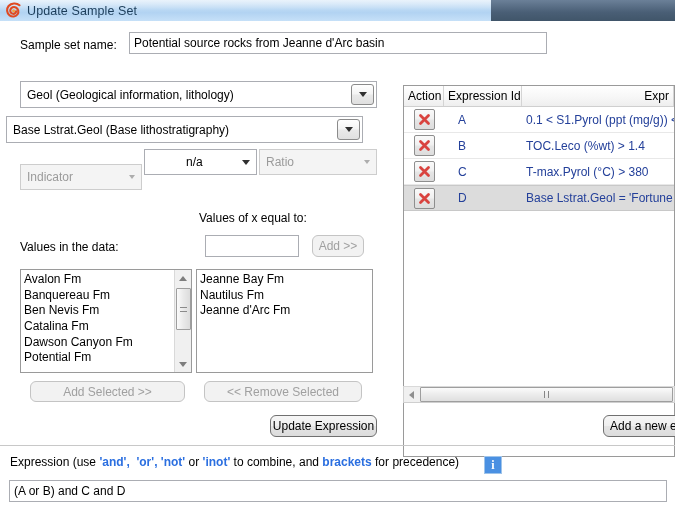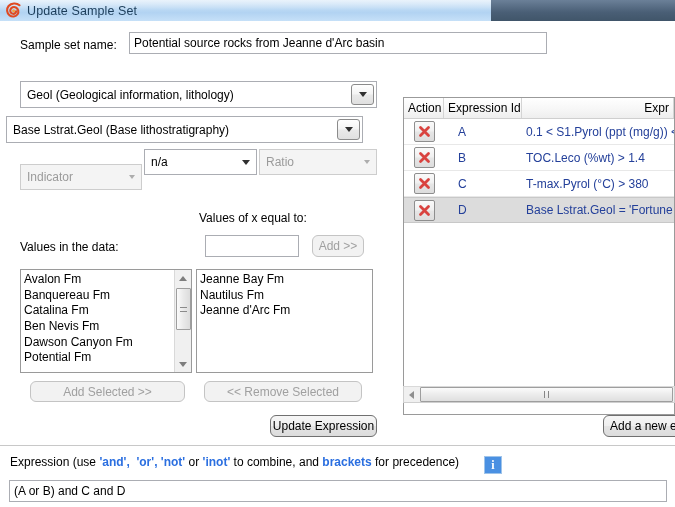--- a/index.html
+++ b/index.html
@@ -236,22 +236,22 @@
   .thumb-grip {
     width: 7px;
     border-top: 1px solid #8a8a8a;
     border-bottom: 1px solid #8a8a8a;
     height: 3px;
   }
 
   
   #grid {
     position: absolute;
-    left: 403px; top: 76px;
-    width: 272px; height: 318px;
+    left: 403px; top: 64px;
+    width: 272px; height: 372px;
     box-sizing: border-box;
     border: 1px solid #9a9a9a;
     background: #ffffff;
     overflow: hidden;
   }
   #grid-header {
     height: 20px;
     display: flex;
     background: linear-gradient(180deg,#ffffff 0%, #f6f6f6 60%, #eeeeee 100%);
     border-bottom: 1px solid #cfcfcf;
@@ -425,21 +425,21 @@
       </span>
   </div>
 
   <div class="combo disabled" style="left:20px; top:128px; width:122px; height:26px;margin-top:15px;">
     <span class="combo-text">Indicator</span>
     <span class="combo-btn" style="width:18px;">
         <i class="arrow-down dim"></i>
       </span>
   </div>
 
-  <div class="combo" style="left:144px; top:128px; width:113px; height:26px;">
+  <div class="combo" style="left:144px; top:128px; width:113px; height:26px;padding-left:35px;">
     <span class="combo-text">n/a</span>
     <span class="combo-btn" style="width:20px;border-left:none;background:transparent;">
         <i class="arrow-down"></i>
       </span>
   </div>
 
   <div class="combo disabled" style="left:259px; top:128px; width:118px; height:26px;">
     <span class="combo-text">Ratio</span>
     <span class="combo-btn" style="width:18px;">
         <i class="arrow-down dim"></i>
@@ -450,22 +450,22 @@
   <div class="lbl" style="left:20px; top:219px;">Values in the data:</div>
   <div class="textbox" style="left:205px; top:214px; width:94px; height:22px;">
     <span></span>
   </div>
   <div class="btn disabled" style="left:312px; top:214px; width:52px; height:22px;">Add &gt;&gt;</div>
 
   <div class="listbox" style="left:20px; top:248px; width:172px; height:104px;">
     <div class="rows">
       <div class="row">Avalon Fm</div>
       <div class="row">Banquereau Fm</div>
+      <div class="row">Ben Nevis Fm</div>
       <div class="row">Catalina Fm</div>
-      <div class="row">Ben Nevis Fm</div>
       <div class="row">Dawson Canyon Fm</div>
       <div class="row">Potential Fm</div>
     </div>
     <div class="vscroll">
       <div class="sb-arrow">
           <i class="tri-up"></i>
         </div>
       <div class="thumb">
           <i class="thumb-grip"></i>
         </div>

